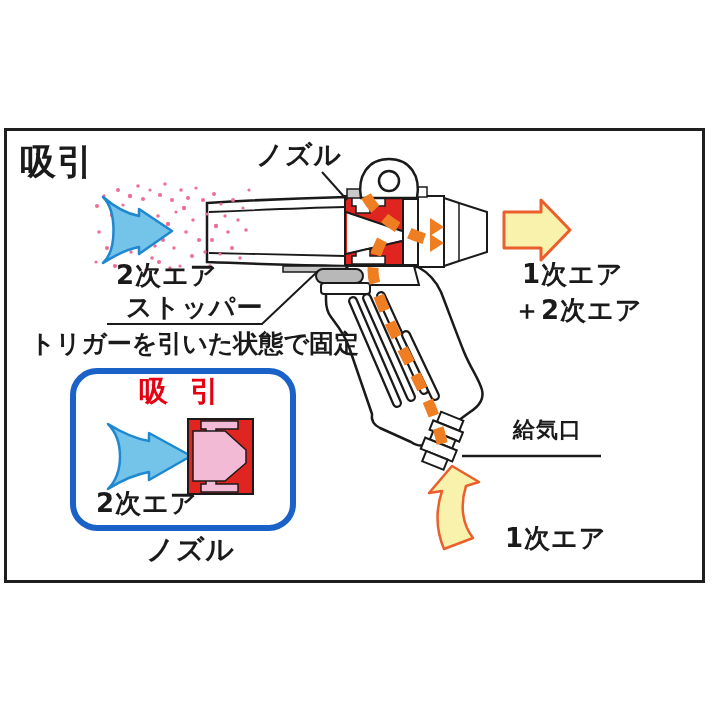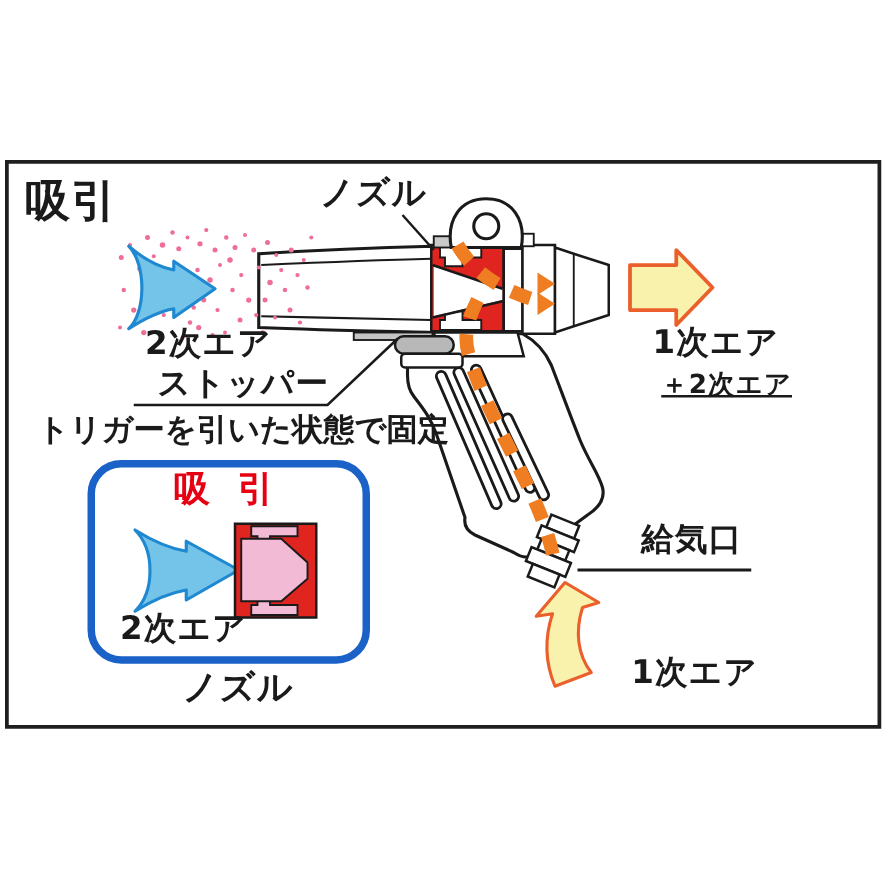--- a/index.html
+++ b/index.html
@@ -16,22 +16,22 @@
   .label{
     position:absolute;font-weight:700;color:#1a1a1a;
     line-height:1.1;white-space:nowrap;letter-spacing:1px;
   }
   .title{left:20px;top:142px;font-size:36px;}
   .lbl-nozzle-top{left:256px;top:140px;font-size:27px;}
   .lbl-secondary{left:116px;top:261px;font-size:26px;}
   .lbl-stopper{left:126px;top:293px;font-size:26px;}
   .lbl-stopper-note{left:30px;top:330px;font-size:25px;letter-spacing:0;}
   .lbl-primary1{left:522px;top:260px;font-size:26px;}
-  .lbl-primary2{left:529px;top:296px;font-size:21px;text-decoration:underline;}
-  .lbl-inlet{left:513px;top:418px;font-size:26px;}
+  .lbl-primary2{left:514px;top:296px;font-size:26px;}
+  .lbl-inlet{left:513px;top:418px;font-size:22px;}
   .lbl-primary-bottom{left:505px;top:524px;font-size:26px;}
   .lbl-inset-title{left:139px;top:376px;font-size:29px;color:#e60012;letter-spacing:22px;}
   .lbl-inset-secondary{left:96px;top:489px;font-size:26px;}
   .lbl-inset-nozzle{left:146px;top:535px;font-size:28px;}
 </style>
 </head>
 <body>
 
 <div class="frame"></div>
 

